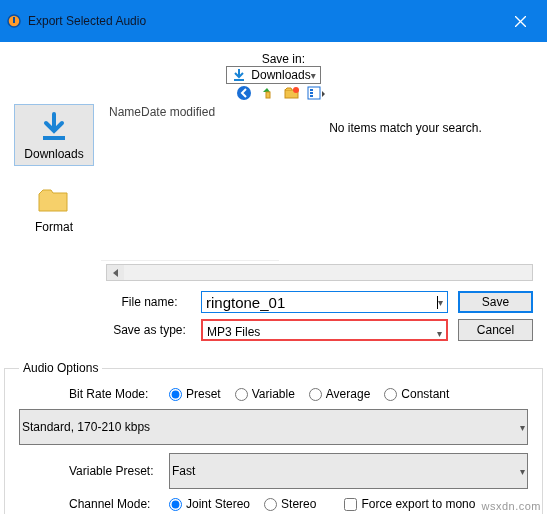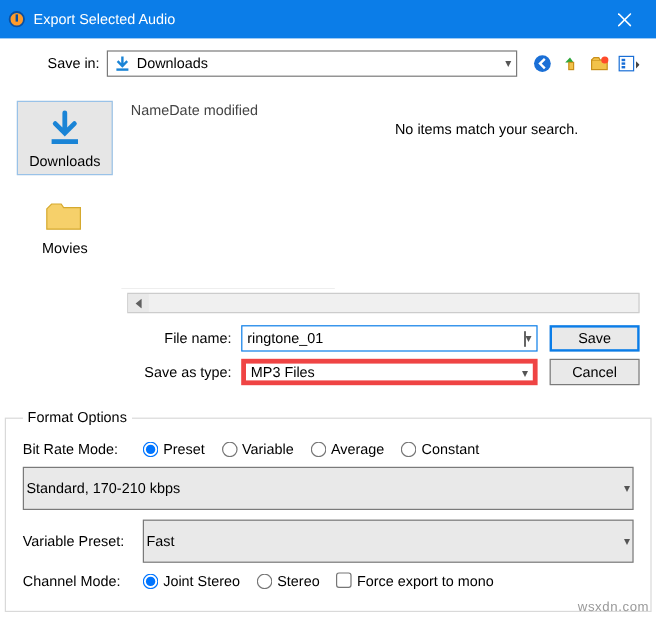--- a/index.html
+++ b/index.html
@@ -1,56 +1,56 @@
 <!DOCTYPE html>
 <html><head>
 <meta charset="utf-8">
 <style>
 * { box-sizing: border-box; margin: 0; padding: 0; font-family: "Segoe UI", Tahoma, sans-serif; font-size: 12px; }
 body { background: #fff; width: 547px; height: 514px; overflow: hidden; }
-.titlebar { background: #0b7de8; color: #ffffff; height: 32px; display: flex; align-items: center; padding: 0 6px; }
+.titlebar { background: #0b7de8; color: #0f172a; height: 42px; display: flex; align-items: center; padding: 0 6px; }
 .titlebar .app-icon { width: 16px; height: 16px; margin-right: 6px; }
 .titlebar .title { flex: 1; font-size: 12px; }
 .close-btn { width: 42px; height: 30px; display: flex; align-items: center; justify-content: center; cursor: default; }
 .content { padding: 10px 14px 6px 14px; }
-.row { display: flex; align-items: center; margin-bottom: 18px; }
+.row { display: flex; align-items: center; margin-bottom: 0; flex-direction: column; }
 .save-in-label { width: 75px; text-align: right; padding-right: 6px; }
 .save-in-combo { flex: 1; height: 22px; border: 1px solid #7a7a7a; display: flex; align-items: center; padding: 0 4px; background: #fff; position: relative; }
 .save-in-combo .dl-arrow { width: 16px; height:16px; margin-right:4px; display:flex; align-items:center; justify-content:center; }
 .combo-arrow { margin-left: auto; color:#555; font-size:10px; }
 .nav-icons { display: flex; gap: 6px; margin-left: 12px; }
 .nav-icons .tb-icon { width: 18px; height: 18px; display:flex; align-items:center; justify-content:center; }
 .midrow { display: flex; gap: 6px; height: 160px; }
 .sidebar { width: 80px; display: flex; flex-direction: column; gap: 12px; padding-top:2px; }
 .sidebar-item { display:flex; flex-direction:column; align-items:center; gap:2px; padding:4px 2px; }
 .sidebar-item.selected { background:#e6e6e6; border:1px solid #99c2e8; }
 .sidebar-item .big-icon { width:40px; height:36px; display:flex; align-items:center; justify-content:center; }
 .filelist { flex:1; border:1px solid #fff; display:flex; flex-direction:row; overflow:hidden; }
 .list-header { display:flex; padding: 2px 8px 4px 8px; color:#444; border-bottom:1px solid #eee; }
 .col-name { flex:1; }
 .col-date { width:130px; }
 .empty-msg { flex:1; display:flex; align-items:flex-start; justify-content:center; padding-top:18px; color:#000; }
 .hscroll { height:17px; background:#f0f0f0; border:1px solid #ccc; margin:2px 0 10px 92px; position:relative; }
 .hscroll .left-arrow { position:absolute; left:0; top:0; width:17px; height:15px; display:flex; align-items:center;justify-content:center; background:#e9e9e9;}
 .form-row { display:flex; align-items:center; margin-bottom:6px; }
-.form-label { width: 95px; text-align:right; padding-left: 0; margin-left: 92px; padding-right:8px; }
+.form-label { width: 95px; text-align:center; padding-left: 0; margin-left: 92px; padding-right:8px; }
 .form-input { flex:1; height:22px; border:1px solid #0b7de8; padding:0 4px; display:flex; align-items:center; position:relative; }
-.form-input input { border:none; outline:none; flex:1; font-size:12px; }
+.form-input input { border:none; outline:none; flex:1; font-size:15px; }
 .form-input .combo-arrow { margin-left:auto; }
-.select-plain { flex:1; height:22px; border:4px solid #ef4444; padding:0 4px; display:flex; align-items:flex-end; background:#fff; }
+.select-plain { flex:1; height:22px; border:2px solid #ef4444; padding:0 4px; display:flex; align-items:flex-end; background:#fff; }
 .btn { width:75px; height:22px; border:1px solid #7a7a7a; background:#e9e9e9; margin-left:10px; display:flex; align-items:center; justify-content:center; cursor:default; }
 .btn.primary { border:2px solid #0b7de8; }
 fieldset.format { margin: 8px 4px 4px 4px; border:1px solid #d9d9d9; padding: 12px 14px 10px 14px; }
 fieldset.format legend { padding: 0 4px; color:#000; }
 .opt-row { display:flex; align-items:center; margin-bottom:8px; }
-.opt-label { width:100px; }
+.opt-label { width:100px; margin-left:50px; }
 .radio-group { display:flex; gap:14px; align-items:center; }
 .radio-group label, .check-group label { display:flex; align-items:center; gap:4px; cursor:default; }
 .opt-select { flex:1; height:36px; border:1px solid #7a7a7a; background:#e9e9e9; display:flex; align-items:center; padding:0 2px; }
-.check-group { display:flex; align-items:flex-start; gap:4px; margin-left:14px; }
+.check-group { display:flex; align-items:flex-end; gap:4px; margin-left:28px; }
 .help-row { display:flex; justify-content:flex-end; padding: 4px 14px 6px 0; }
 .help-btn { width:24px; height:24px; border:1px solid #b0b0b0; background:#eaeaea; display:flex; align-items:center; justify-content:center; }
 .watermark { position:absolute; right:6px; bottom:2px; color:#999; font-size:11px; letter-spacing:0.5px;padding-left:32px;}
 input[type=radio], input[type=checkbox] { width:13px; height:13px; }
 .caret { border-right:1px solid #000; height:13px; margin-left:0; animation:none; }
 </style>
 </head>
 <body>
 
 <div class="titlebar">
@@ -125,21 +125,21 @@
             </svg>
         </span>
         <span>Downloads</span>
       </div>
       <div class="sidebar-item">
         <span class="big-icon">
           <svg width="36" height="30">
               <path d="M3 9l4-4h8l2 3h14v18H3z" fill="#f6d06a" stroke="#d5a92e"></path>
             </svg>
         </span>
-        <span>Movies</span>
+        <span>Format</span>
       </div>
     </div>
     <div class="filelist">
       <div class="list-header">
         <span class="col-name">Name</span>
         <span class="col-date">Date modified</span>
       </div>
       <div class="empty-msg">No items match your search.</div>
     </div>
   </div>
@@ -165,21 +165,21 @@
     <div class="form-label">Save as type:</div>
     <div class="select-plain">
       <span>MP3 Files</span>
       <span class="combo-arrow">▾</span>
     </div>
     <div class="btn">Cancel</div>
   </div>
 </div>
 
 <fieldset class="format">
-  <legend>Format Options</legend>
+  <legend>Audio Options</legend>
 
   <div class="opt-row">
     <div class="opt-label">Bit Rate Mode:</div>
     <div class="radio-group">
       <label>
           <input type="radio" name="brm" checked="" style="">
           <span>Preset</span>
         </label>
       <label>
           <input type="radio" name="brm" style="">

